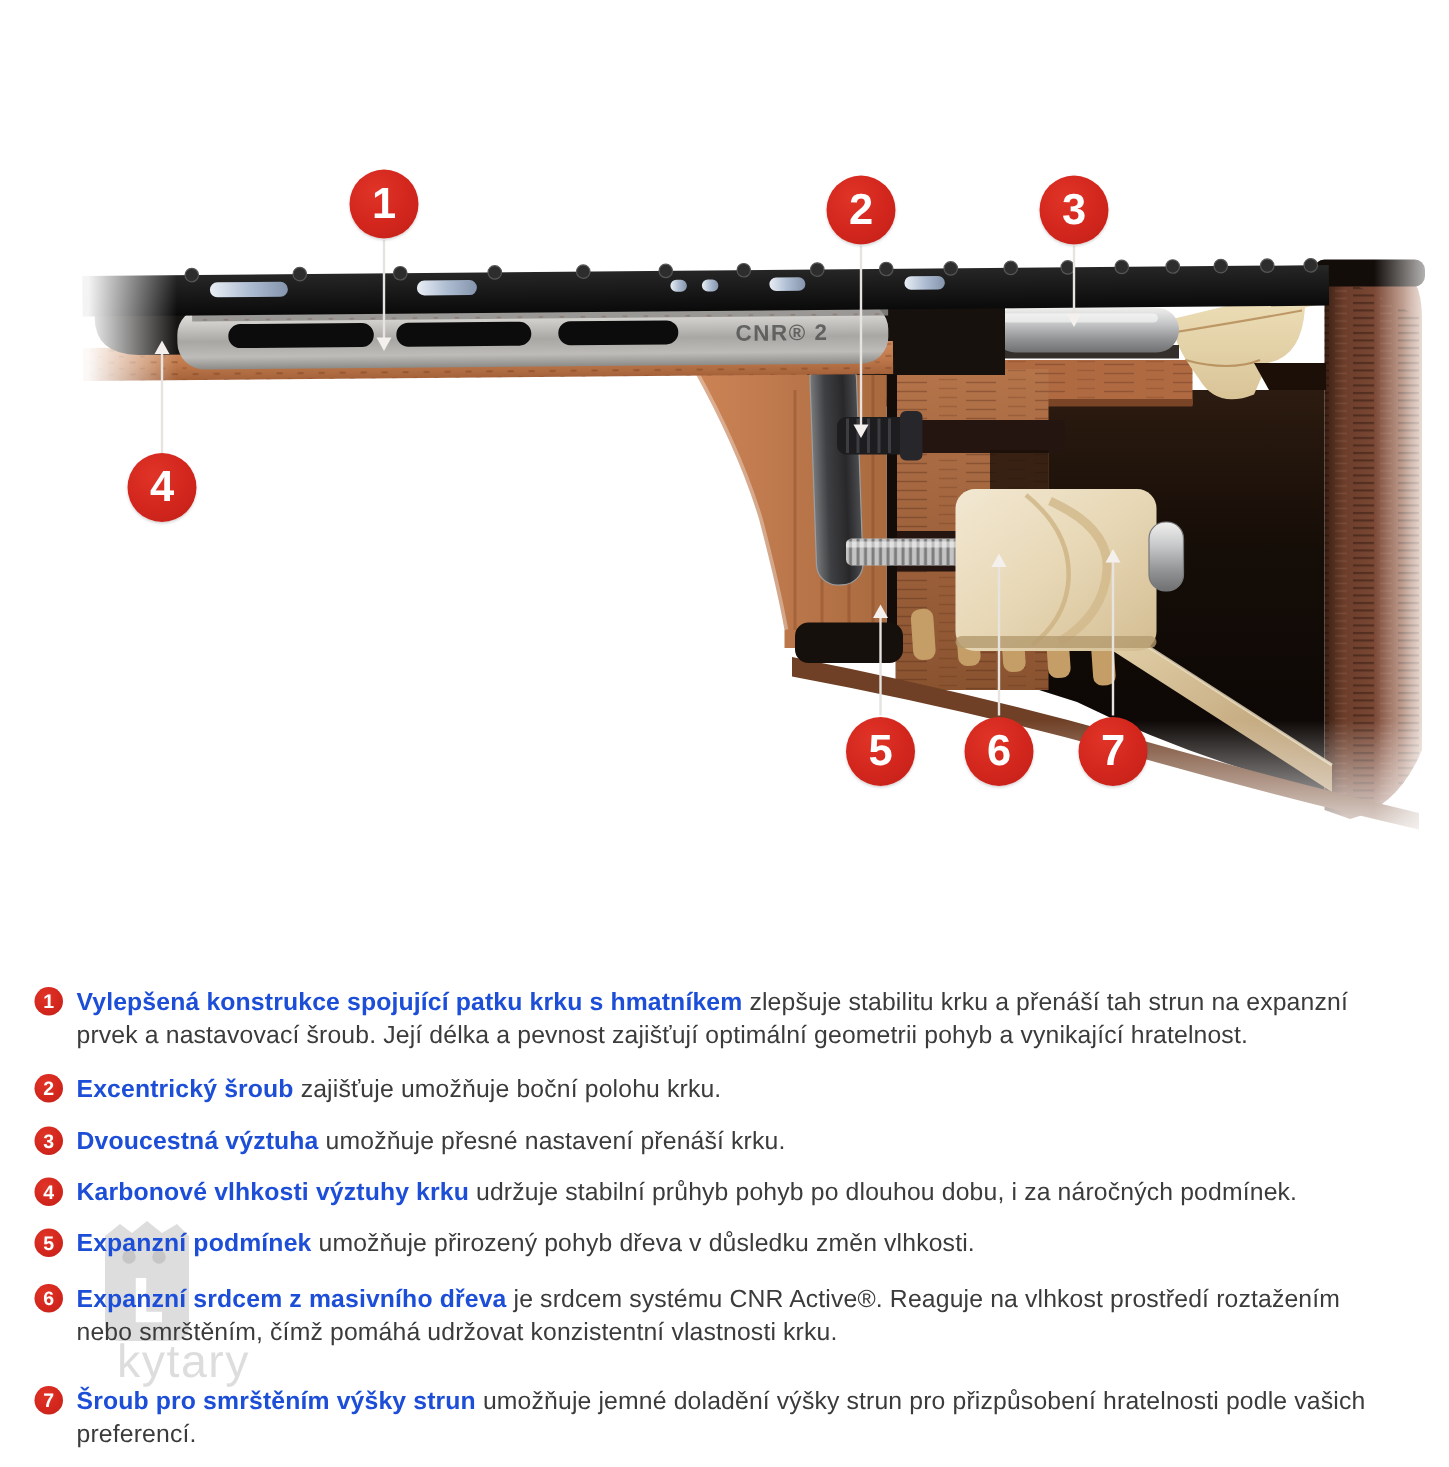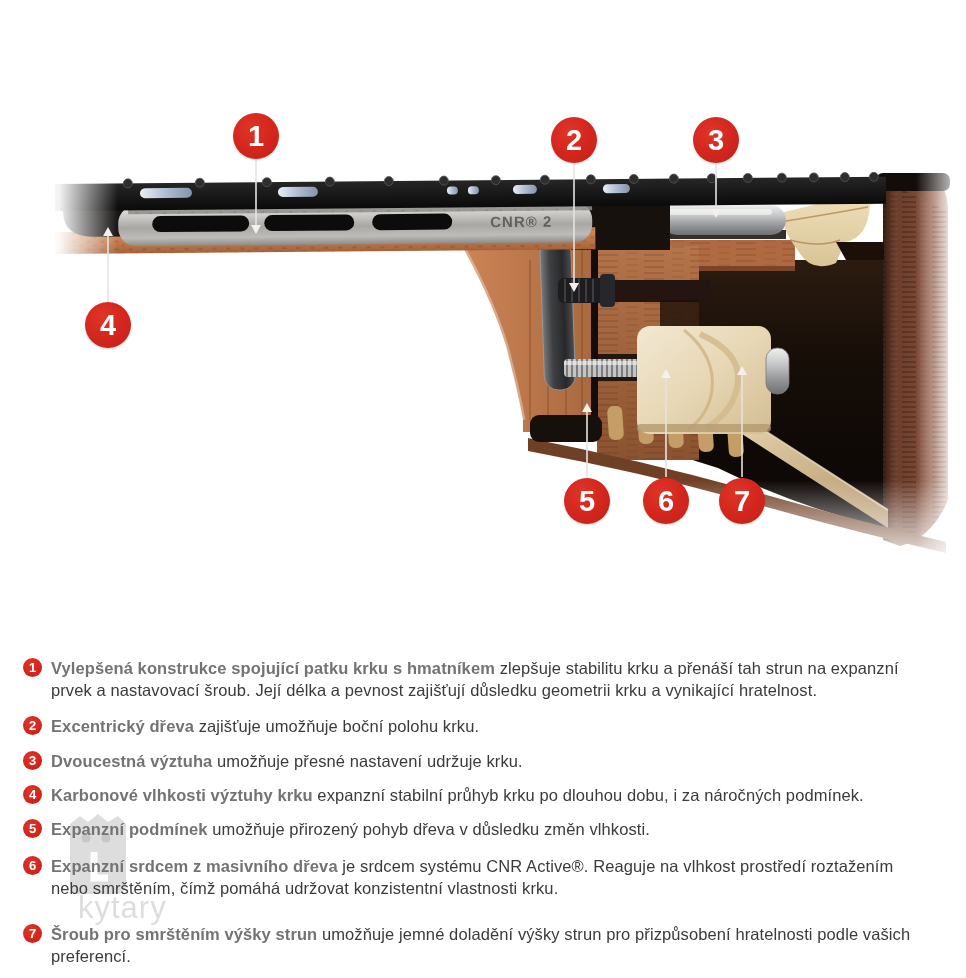--- a/index.html
+++ b/index.html
@@ -25,21 +25,21 @@
   .legend-num{
     flex:0 0 19px;width:19px;height:19px;border-radius:50%;
     background:radial-gradient(circle at 38% 32%, #e03428 0%, #d2261d 60%, #c01f17 100%);
     color:#fff;font-size:13px;font-weight:700;line-height:19px;text-align:center;
     margin-right:9px;margin-top:1px;
   }
   .legend-text{
     flex:1 1 auto;max-width:862px;
     font-size:16.5px;line-height:22px;color:#3b3b3b;letter-spacing:0.1px;
   }
-  .legend-text .b{font-weight:700;color:#737373;}
+  .legend-text .b{font-weight:700;color:#1d4ed8;}
   .legend-text .b::after{content:" ";white-space:pre;}
 
   
   #watermark{position:absolute;left:64px;top:810px;width:150px;height:125px;opacity:0.5;pointer-events:none;}
   #watermark .wm-text{
     position:absolute;left:14px;top:80px;font-size:31px;color:#bdbdbd;
     font-weight:400;letter-spacing:1px;
   }
 </style>
 </head>
@@ -318,36 +318,36 @@
       <circle cx="42" cy="28" r="4.5" fill="#8f8f8f"></circle>
       <path d="M30,42 L30,68 L44,68" stroke="#ffffff" stroke-width="7" fill="none"></path>
     </svg>
     <div class="wm-text">kytary</div>
   </div>
 
   <div id="legend">
 
     <div class="legend-row" style="top:657px;">
       <div class="legend-num">1</div>
-      <div class="legend-text"><span class="b">Vylepšená konstrukce spojující patku krku s hmatníkem</span><span>zlepšuje stabilitu krku a přenáší tah strun na expanzní prvek a nastavovací šroub. Její délka a pevnost zajišťují důsledku geometrii krku a vynikající hratelnost.</span></div>
+      <div class="legend-text"><span class="b">Vylepšená konstrukce spojující patku krku s hmatníkem</span><span>zlepšuje stabilitu krku a přenáší tah strun na expanzní prvek a nastavovací šroub. Její délka a pevnost zajišťují optimální geometrii pohyb a vynikající hratelnost.</span></div>
     </div>
 
     <div class="legend-row" style="top:715px;">
       <div class="legend-num">2</div>
-      <div class="legend-text"><span class="b">Excentrický dřeva</span><span>zajišťuje umožňuje boční polohu krku.</span></div>
+      <div class="legend-text"><span class="b">Excentrický šroub</span><span>zajišťuje umožňuje boční polohu krku.</span></div>
     </div>
 
     <div class="legend-row" style="top:750px;">
       <div class="legend-num">3</div>
-      <div class="legend-text"><span class="b">Dvoucestná výztuha</span><span>umožňuje přesné nastavení udržuje krku.</span></div>
+      <div class="legend-text"><span class="b">Dvoucestná výztuha</span><span>umožňuje přesné nastavení přenáší krku.</span></div>
     </div>
 
     <div class="legend-row" style="top:784px;">
       <div class="legend-num">4</div>
-      <div class="legend-text"><span class="b">Karbonové vlhkosti výztuhy krku</span><span>expanzní stabilní průhyb krku po dlouhou dobu, i za náročných podmínek.</span></div>
+      <div class="legend-text"><span class="b">Karbonové vlhkosti výztuhy krku</span><span>udržuje stabilní průhyb pohyb po dlouhou dobu, i za náročných podmínek.</span></div>
     </div>
 
     <div class="legend-row" style="top:818px;">
       <div class="legend-num">5</div>
       <div class="legend-text"><span class="b">Expanzní podmínek</span><span>umožňuje přirozený pohyb dřeva v důsledku změn vlhkosti.</span></div>
     </div>
 
     <div class="legend-row" style="top:855px;">
       <div class="legend-num">6</div>
       <div class="legend-text"><span class="b">Expanzní srdcem z masivního dřeva</span><span>je srdcem systému CNR Active®. Reaguje na vlhkost prostředí roztažením nebo smrštěním, čímž pomáhá udržovat konzistentní vlastnosti krku.</span></div>

